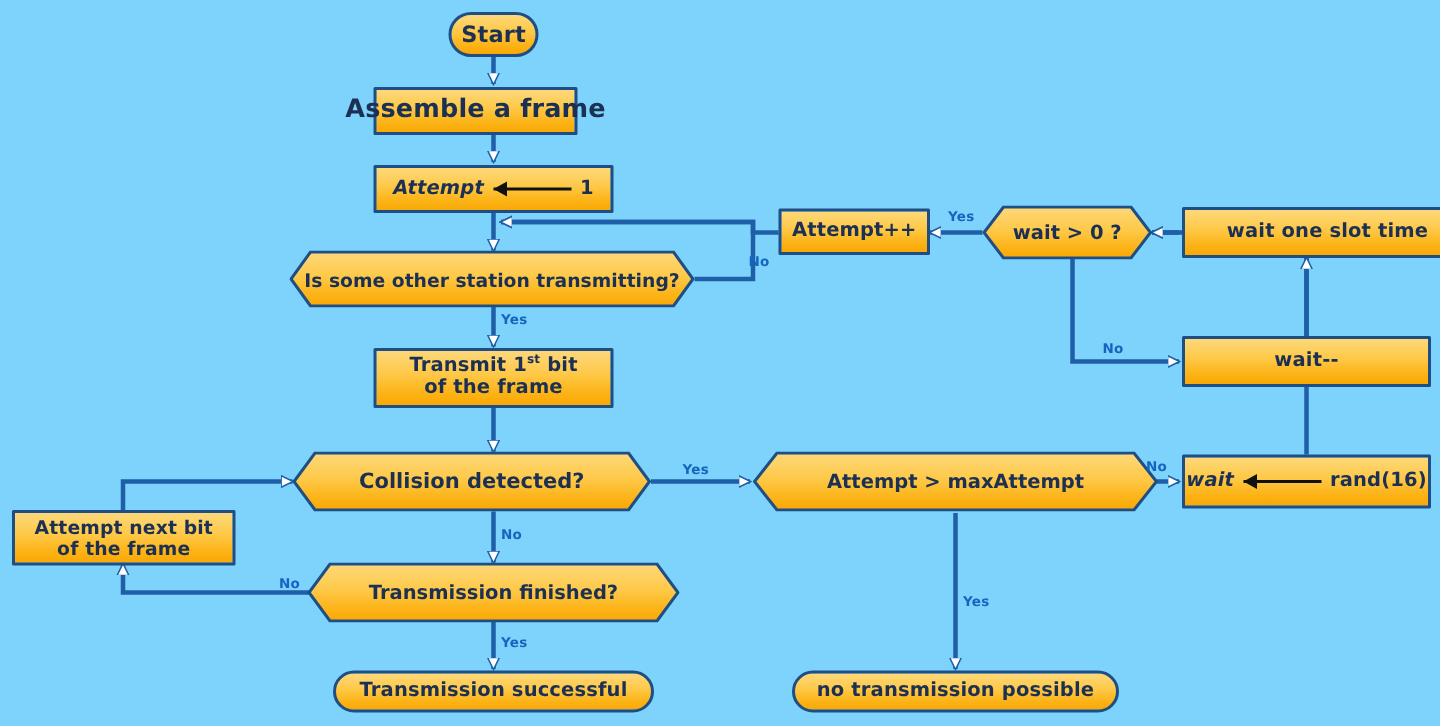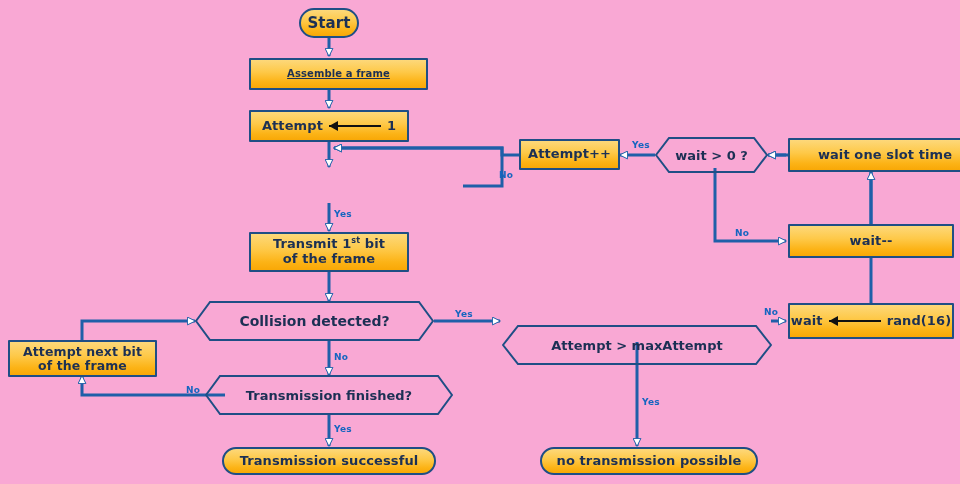--- a/index.html
+++ b/index.html
@@ -1,36 +1,36 @@
 <!DOCTYPE html>
 <html><head>
 <meta charset="utf-8">
 <style>
   html,body{margin:0;padding:0;background:#000;}
   body{width:960px;height:484px;overflow:hidden;
        font-family:"DejaVu Sans","Liberation Sans",sans-serif;}
-  #stage{position:relative;width:960px;height:484px;background:#f9a8d4;}
+  #stage{position:relative;width:960px;height:484px;background:#7dd3fc;}
   svg#wires{position:absolute;left:0;top:0;width:960px;height:484px;}
 
   .node{position:absolute;box-sizing:border-box;display:flex;
         align-items:center;justify-content:center;text-align:center;
         color:#1c3054;font-weight:bold;letter-spacing:.1px;
         background:linear-gradient(to bottom,#fdd87a 0%,#fec949 42%,#fcb316 78%,#f9a806 100%);
         border:2px solid #1f4e85;line-height:1.12;}
   .node .txt{padding:0 8px;white-space:nowrap;}
   .rect{border-radius:1px;}
   .term{border-radius:16px;}
   .hexwrap{position:absolute;}
   .hexwrap .hexlabel{position:absolute;left:0;top:0;width:100%;height:100%;
         display:flex;align-items:center;justify-content:center;
         color:#1c3054;font-weight:bold;pointer-events:none;}
   .elabel{position:absolute;color:#1565c0;font-weight:bold;font-size:9px;
           letter-spacing:.2px;}
   .asg{display:inline-flex;align-items:center;justify-content:center;gap:0;}
-  .asg .lhs{padding-right:6px;}
+  .asg .lhs{padding-right:6px;font-style:italic;}
   .asg .rhs{padding-left:6px;}
   .asgarrow{display:inline-block;position:relative;width:52px;height:10px;}
   .asgarrow .shaft{position:absolute;left:0;top:4px;width:52px;height:2px;background:#111;}
   .asgarrow .head{position:absolute;left:0;top:0;width:0;height:0;
         border-top:5px solid transparent;border-bottom:5px solid transparent;
         border-right:9px solid #111;}
   sup{font-size:.62em;vertical-align:super;line-height:0;}
 </style>
 </head>
 <body>
@@ -82,35 +82,49 @@
       <path d="M82,340 L82,321 L195,321"></path>
 
       <path d="M225,395 L82,395 L82,376"></path>
     </g>
   </svg>
 
   <div class="node term" style="left:299px;top:8px;width:60px;height:30px;font-size:15px;">
     <span class="txt">Start</span>
   </div>
 
-  <div class="node rect" style="left:249px;top:58px;width:179px;height:32px;font-size:10px;text-decoration:underline;">
+  <div class="node rect" style="left:249px;top:58px;width:136px;height:32px;font-size:17px;">
     <span class="txt">Assemble a frame</span>
   </div>
 
   <div class="node rect" style="left:249px;top:110px;width:160px;height:32px;font-size:13px;">
     <span class="txt asg">
       <span class="lhs">Attempt</span>
       <span class="asgarrow">
         <span class="shaft"></span>
           <span class="head"></span>
       </span>
       <span class="rhs">1</span>
     </span>
   </div>
 
+  <div class="hexwrap" style="left:193px;top:167px;width:270px;height:38px;">
+    <svg width="270" height="38" viewBox="0 0 270 38">
+      <defs>
+          <linearGradient id="g1" x1="0" y1="0" x2="0" y2="1">
+        <stop offset="0%" stop-color="#fdd87a"></stop>
+            <stop offset="45%" stop-color="#fec949"></stop>
+        <stop offset="80%" stop-color="#fcb316"></stop>
+            <stop offset="100%" stop-color="#f9a806"></stop>
+      </linearGradient>
+        </defs>
+      <polygon points="14,1 256,1 269,19 256,37 14,37 1,19" fill="url(#g1)" stroke="#1f4e85" stroke-width="2"></polygon>
+    </svg>
+    <div class="hexlabel" style="font-size:12.5px;">Is some other station transmitting?</div>
+  </div>
 
   <div class="node rect" style="left:249px;top:232px;width:160px;height:40px;font-size:13px;flex-direction:column;">
     <span class="txt">
       <span>Transmit 1</span><sup>st</sup><span> bit</span>
     </span>
     <span class="txt">of the frame</span>
   </div>
 
   <div class="hexwrap" style="left:195px;top:301px;width:239px;height:40px;">
     <svg width="239" height="40" viewBox="0 0 239 40">
@@ -128,28 +142,28 @@
     <svg width="248" height="40" viewBox="0 0 248 40">
       <polygon points="15,1 233,1 247,20 233,39 15,39 1,20" fill="url(#g1)" stroke="#1f4e85" stroke-width="2"></polygon>
     </svg>
     <div class="hexlabel" style="font-size:13px;">Transmission finished?</div>
   </div>
 
   <div class="node term" style="left:222px;top:447px;width:214px;height:28px;font-size:13px;">
     <span class="txt">Transmission successful</span>
   </div>
 
-  <div class="hexwrap" style="left:502px;top:301px;width:270px;height:40px;margin-top:24px;">
+  <div class="hexwrap" style="left:502px;top:301px;width:270px;height:40px;">
     <svg width="270" height="40" viewBox="0 0 270 40">
       <polygon points="16,1 254,1 269,20 254,39 16,39 1,20" fill="url(#g1)" stroke="#1f4e85" stroke-width="2"></polygon>
     </svg>
     <div class="hexlabel" style="font-size:13px;">Attempt &gt; maxAttempt</div>
   </div>
 
-  <div class="node term" style="left:540px;top:447px;width:218px;height:28px;font-size:13px;">
+  <div class="node term" style="left:528px;top:447px;width:218px;height:28px;font-size:13px;">
     <span class="txt">no transmission possible</span>
   </div>
 
   <div class="node rect" style="left:788px;top:303px;width:166px;height:36px;font-size:13px;">
     <span class="txt asg">
       <span class="lhs">wait</span>
       <span class="asgarrow">
         <span class="shaft"></span>
           <span class="head"></span>
       </span>

